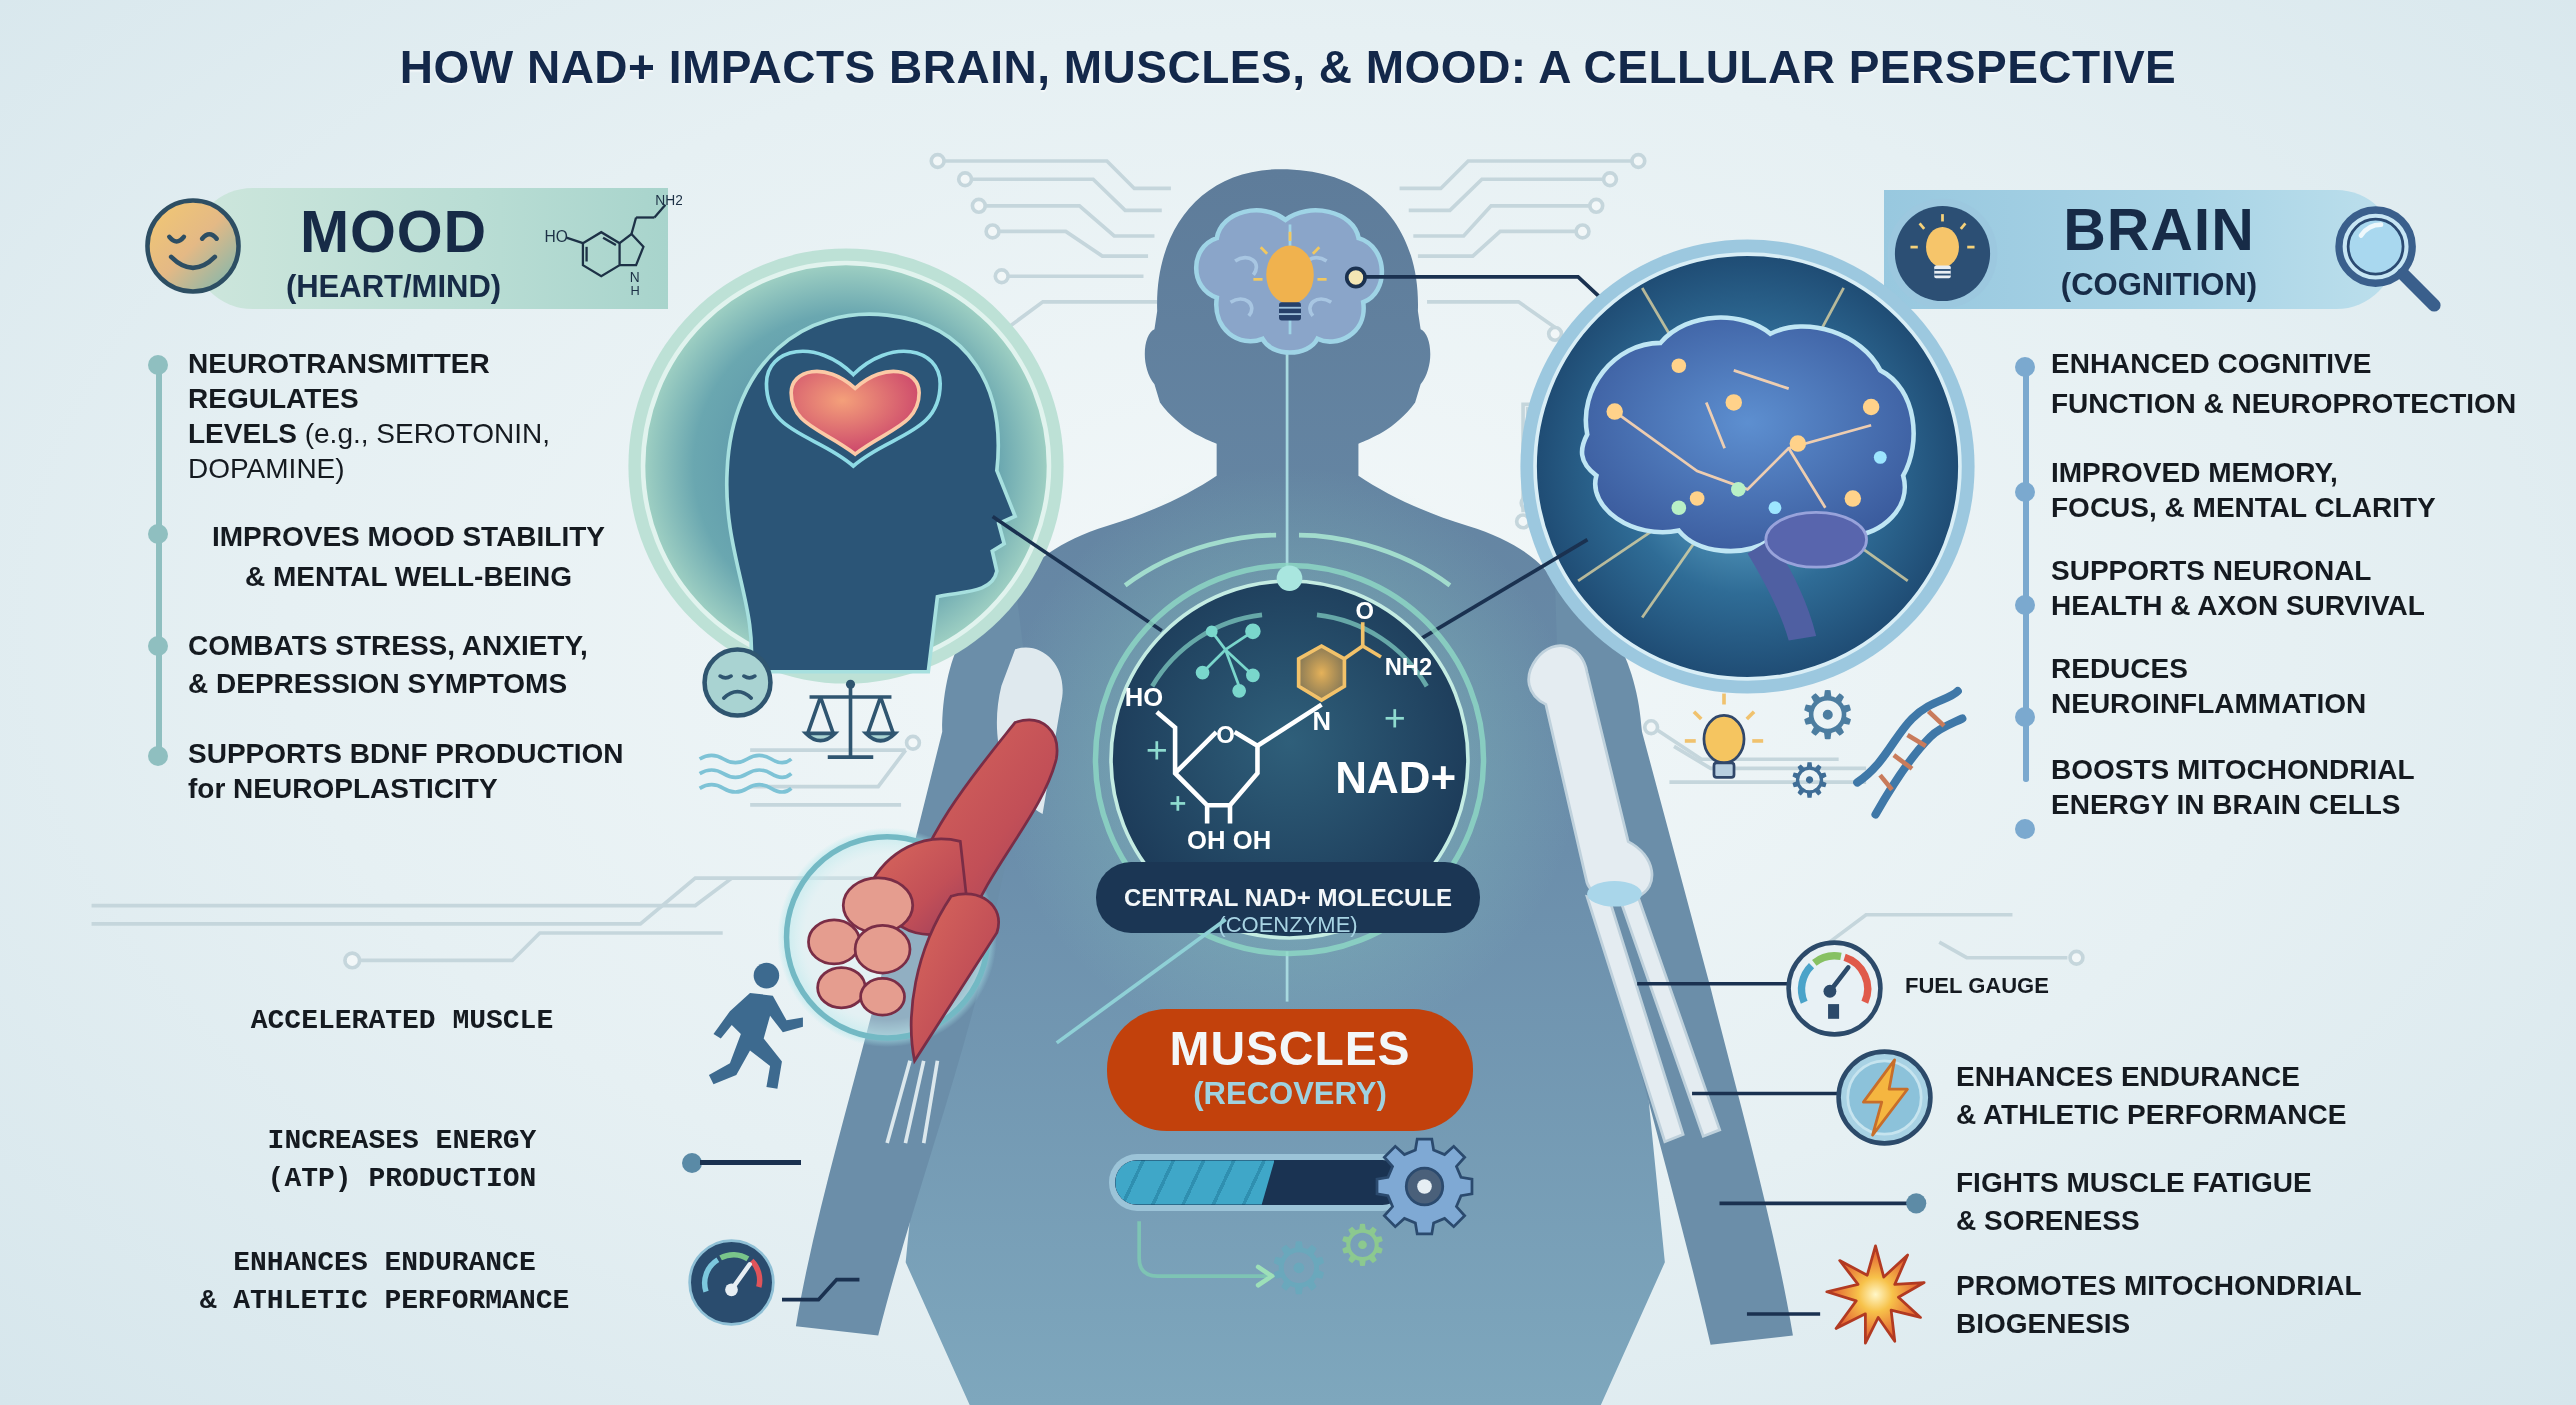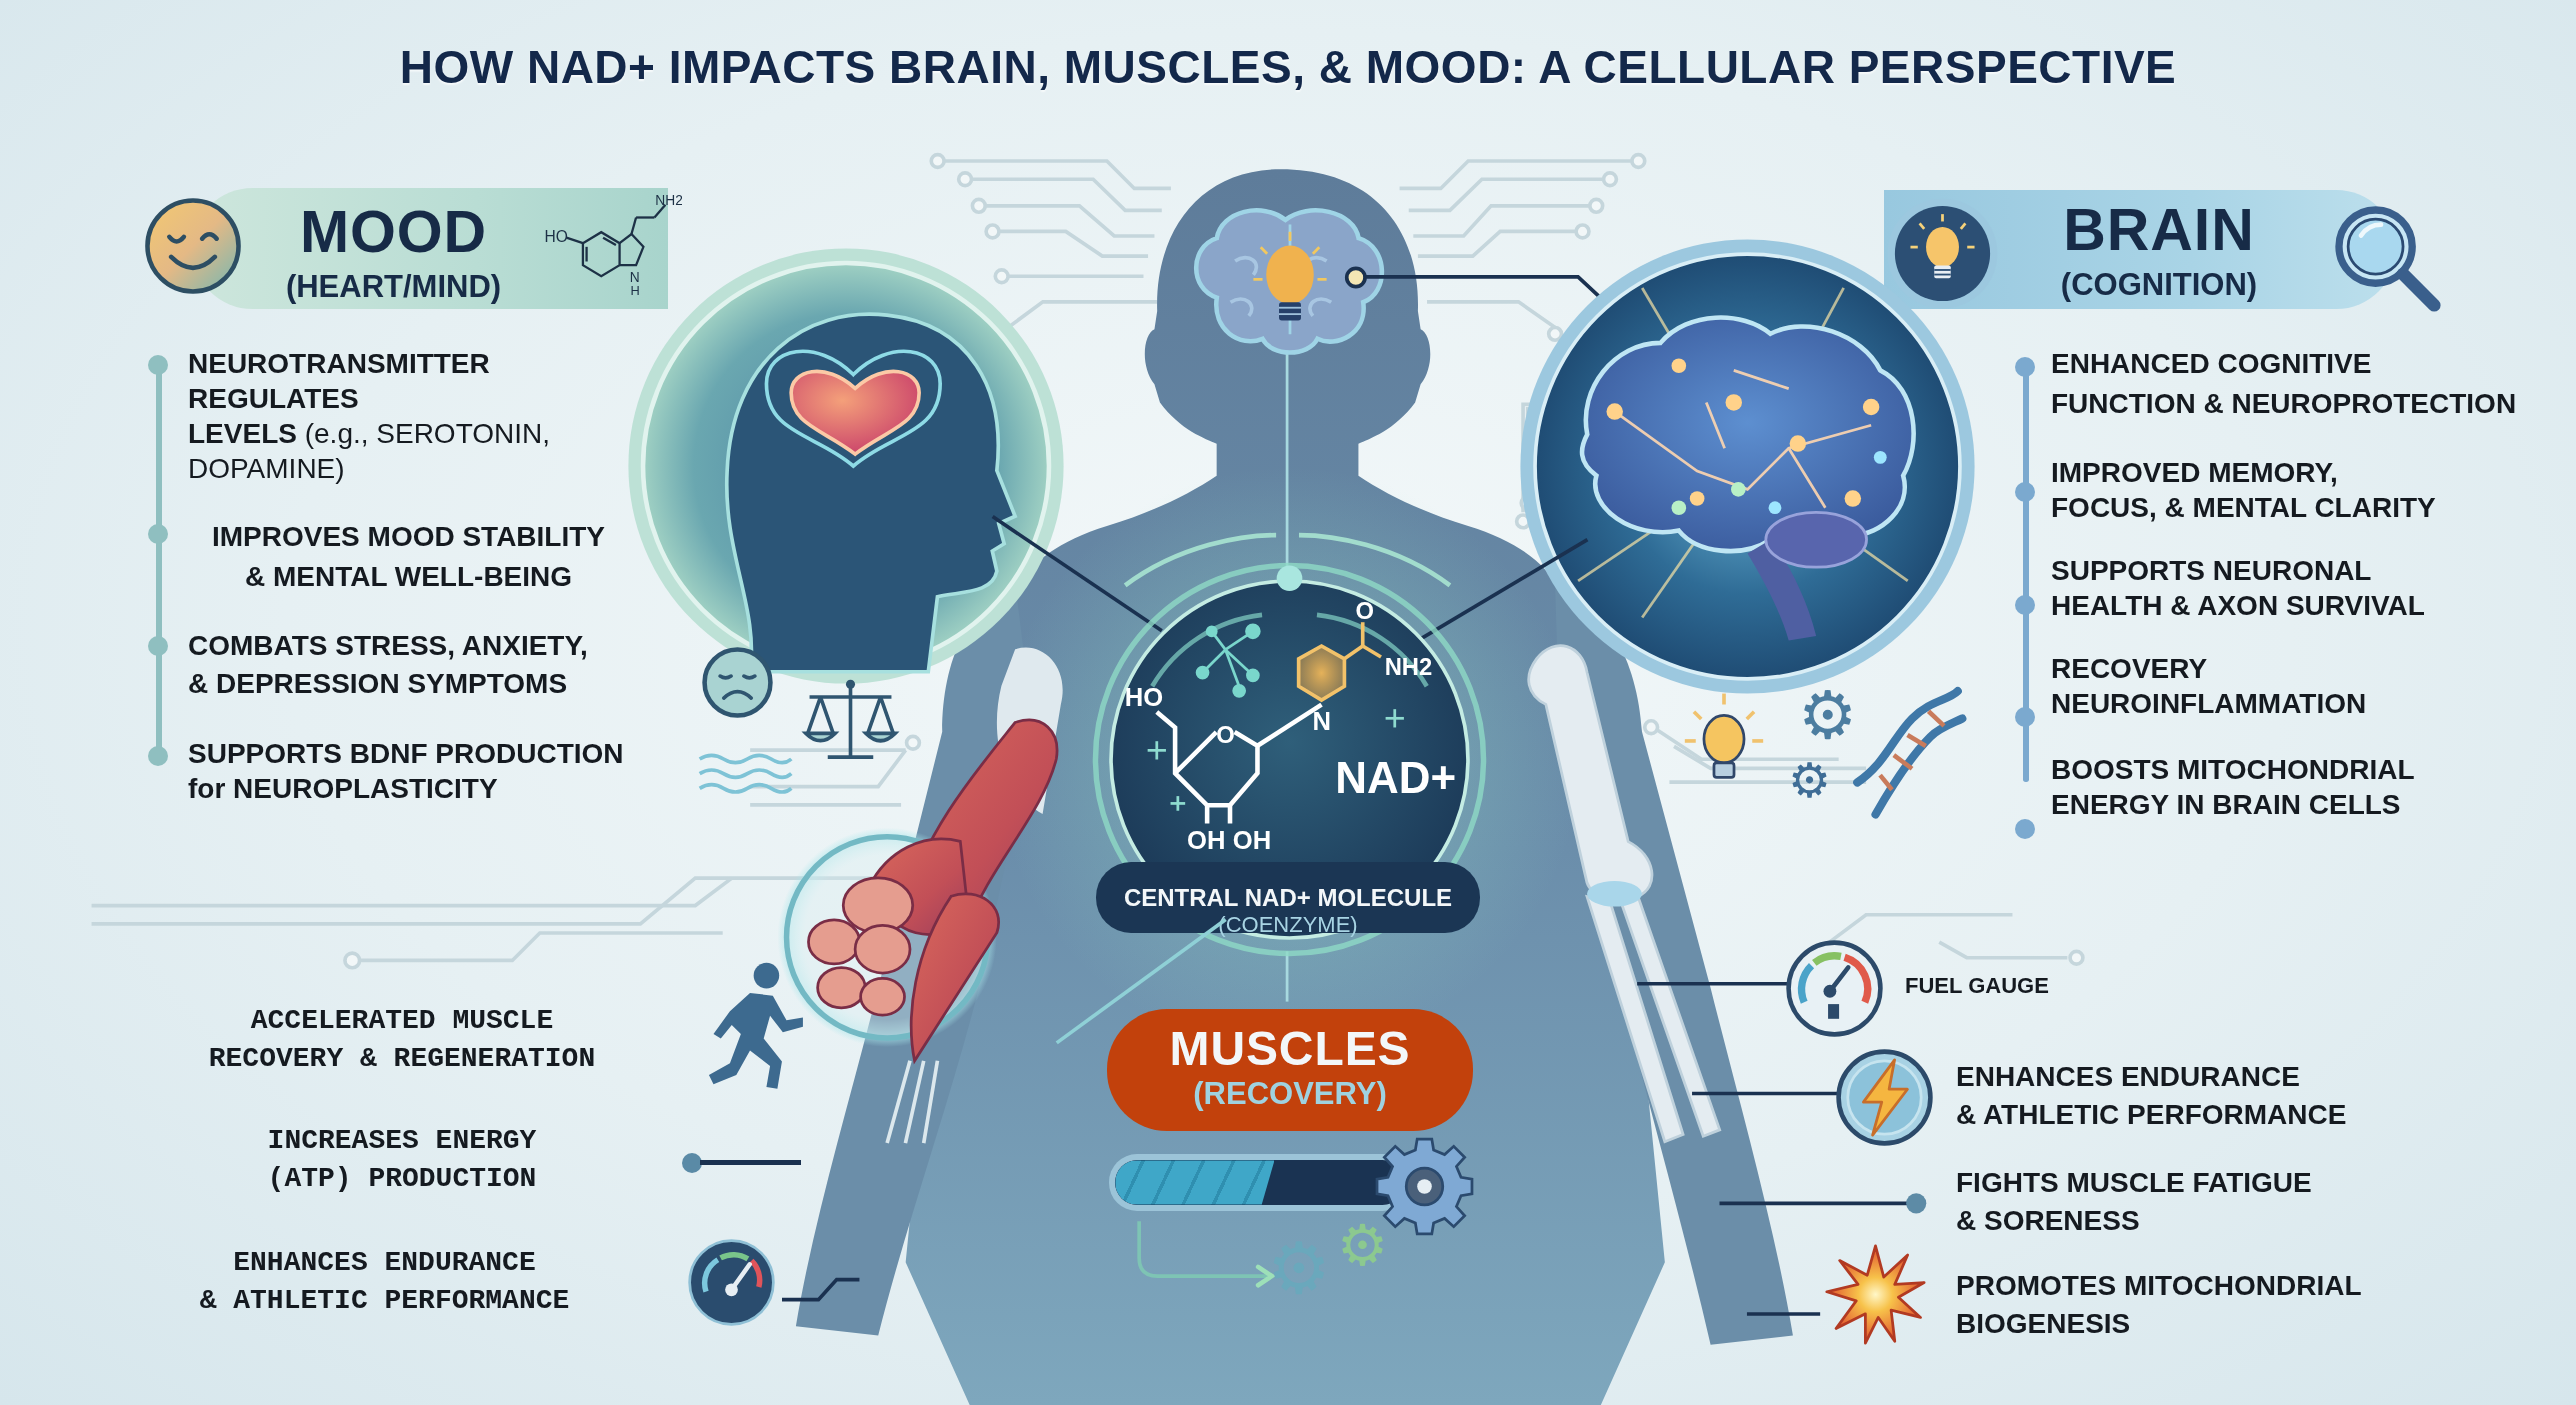--- a/index.html
+++ b/index.html
@@ -352,21 +352,21 @@
   </div>
   <div class="abs list-text" style="left:2051px;top:455px;width:512px;">
     <div>IMPROVED MEMORY,</div>
     <div>FOCUS, &amp; MENTAL CLARITY</div>
   </div>
   <div class="abs list-text" style="left:2051px;top:553px;width:512px;">
     <div>SUPPORTS NEURONAL</div>
     <div>HEALTH &amp; AXON SURVIVAL</div>
   </div>
   <div class="abs list-text" style="left:2051px;top:651px;width:512px;">
-    <div>RECOVERY</div>
+    <div>REDUCES</div>
     <div>NEUROINFLAMMATION</div>
   </div>
   <div class="abs list-text" style="left:2051px;top:752px;width:512px;">
     <div>BOOSTS MITOCHONDRIAL</div>
     <div>ENERGY IN BRAIN CELLS</div>
   </div>
 
   <svg class="abs" style="left:1683px;top:686px;" width="82" height="119" viewBox="0 0 90 130">
     <ellipse cx="45" cy="58" rx="22" ry="26" fill="#f5c560" stroke="#30476a" stroke-width="3"></ellipse>
     <rect x="34" y="84" width="22" height="16" rx="3" fill="#b8cfe0" stroke="#30476a" stroke-width="3"></rect>
@@ -494,21 +494,20 @@
 
   <svg class="abs" style="left:695px;top:961px;" width="110" height="146" viewBox="0 0 120 160">
     <g fill="#3d6a8f">
       <circle cx="78" cy="16" r="14"></circle>
       <path d="M60 35 L85 38 L100 65 L118 62 L118 72 L96 78 L82 60 L75 85 L95 110 L90 140 L78 138 L82 115 L60 98 L45 125 L20 135 L15 125 L38 112 L50 80 L40 70 L28 85 L20 80 L38 55 Z"></path>
     </g>
   </svg>
 
   <div class="abs list-text rtext" style="left:146px;top:1002px;width:512px;line-height:38px;">
     <div>ACCELERATED MUSCLE</div>
-    <div>RECOVERY &amp; REGENERATION</div>
   </div>
   <div class="abs list-text rtext" style="left:146px;top:1122px;width:512px;line-height:38px;">
     <div>INCREASES ENERGY</div>
     <div>(ATP) PRODUCTION</div>
   </div>
   <div class="abs" style="left:682px;top:1153px;width:20px;height:20px;border-radius:50%;background:#5a8aa6;"></div>
   <div class="abs" style="left:700px;top:1160px;width:101px;height:4.6px;background:#1a3150;"></div>
   <div class="abs list-text rtext" style="left:110px;top:1244px;width:549px;line-height:38px;">
     <div>ENHANCES ENDURANCE</div>
     <div>&amp; ATHLETIC PERFORMANCE</div>

